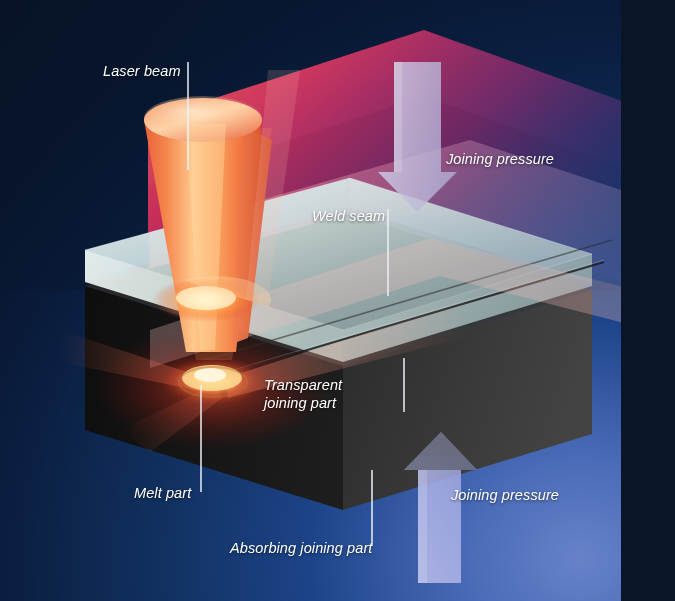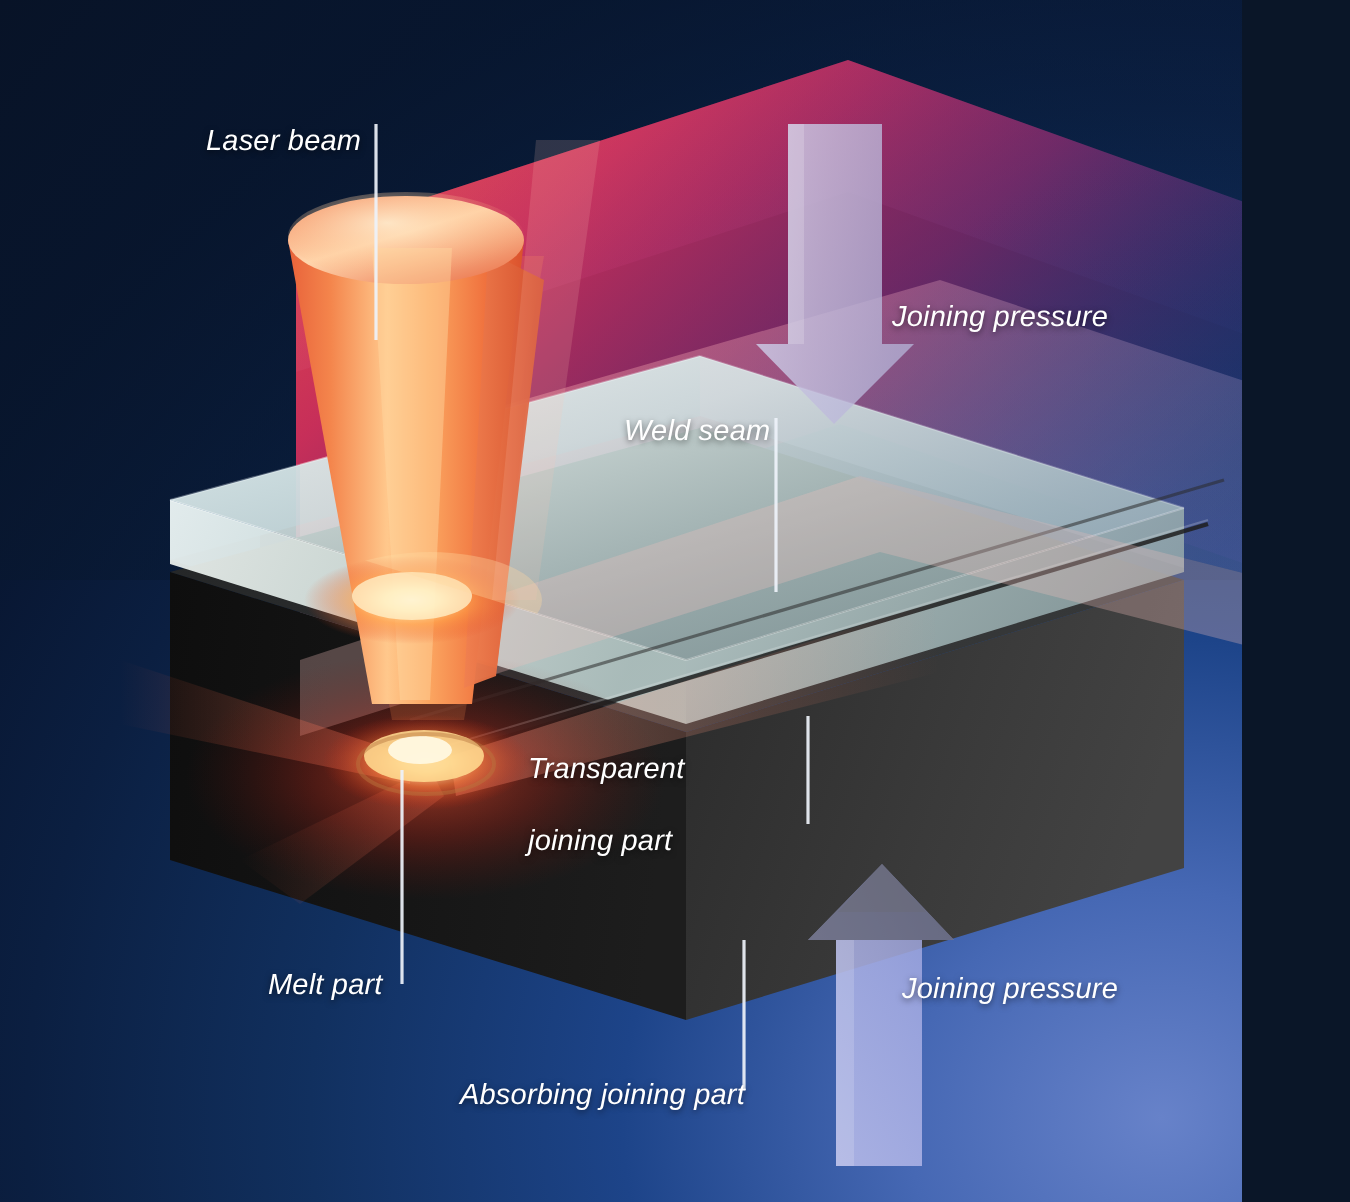--- a/index.html
+++ b/index.html
@@ -302,21 +302,21 @@
     </g>
   </svg>
 
   <div class="lbl" style="left:103px; top:62px;">Laser beam</div>
 
   <div class="lbl" style="left:446px; top:150px;">Joining pressure</div>
 
   <div class="lbl" style="left:312px; top:207px;">Weld seam</div>
 
   <div class="lbl r" style="left:264px; top:376px; width:128px;">Transparent</div>
-  <div class="lbl r" style="left:264px; top:394px; width:128px;margin-top:18px;">joining part</div>
+  <div class="lbl r" style="left:264px; top:394px; width:128px;">joining part</div>
 
   <div class="lbl" style="left:134px; top:484px;">Melt part</div>
 
   <div class="lbl" style="left:230px; top:539px;">Absorbing joining part</div>
 
   <div class="lbl" style="left:451px; top:486px;">Joining pressure</div>
 
 </div>
 
 </body></html>

